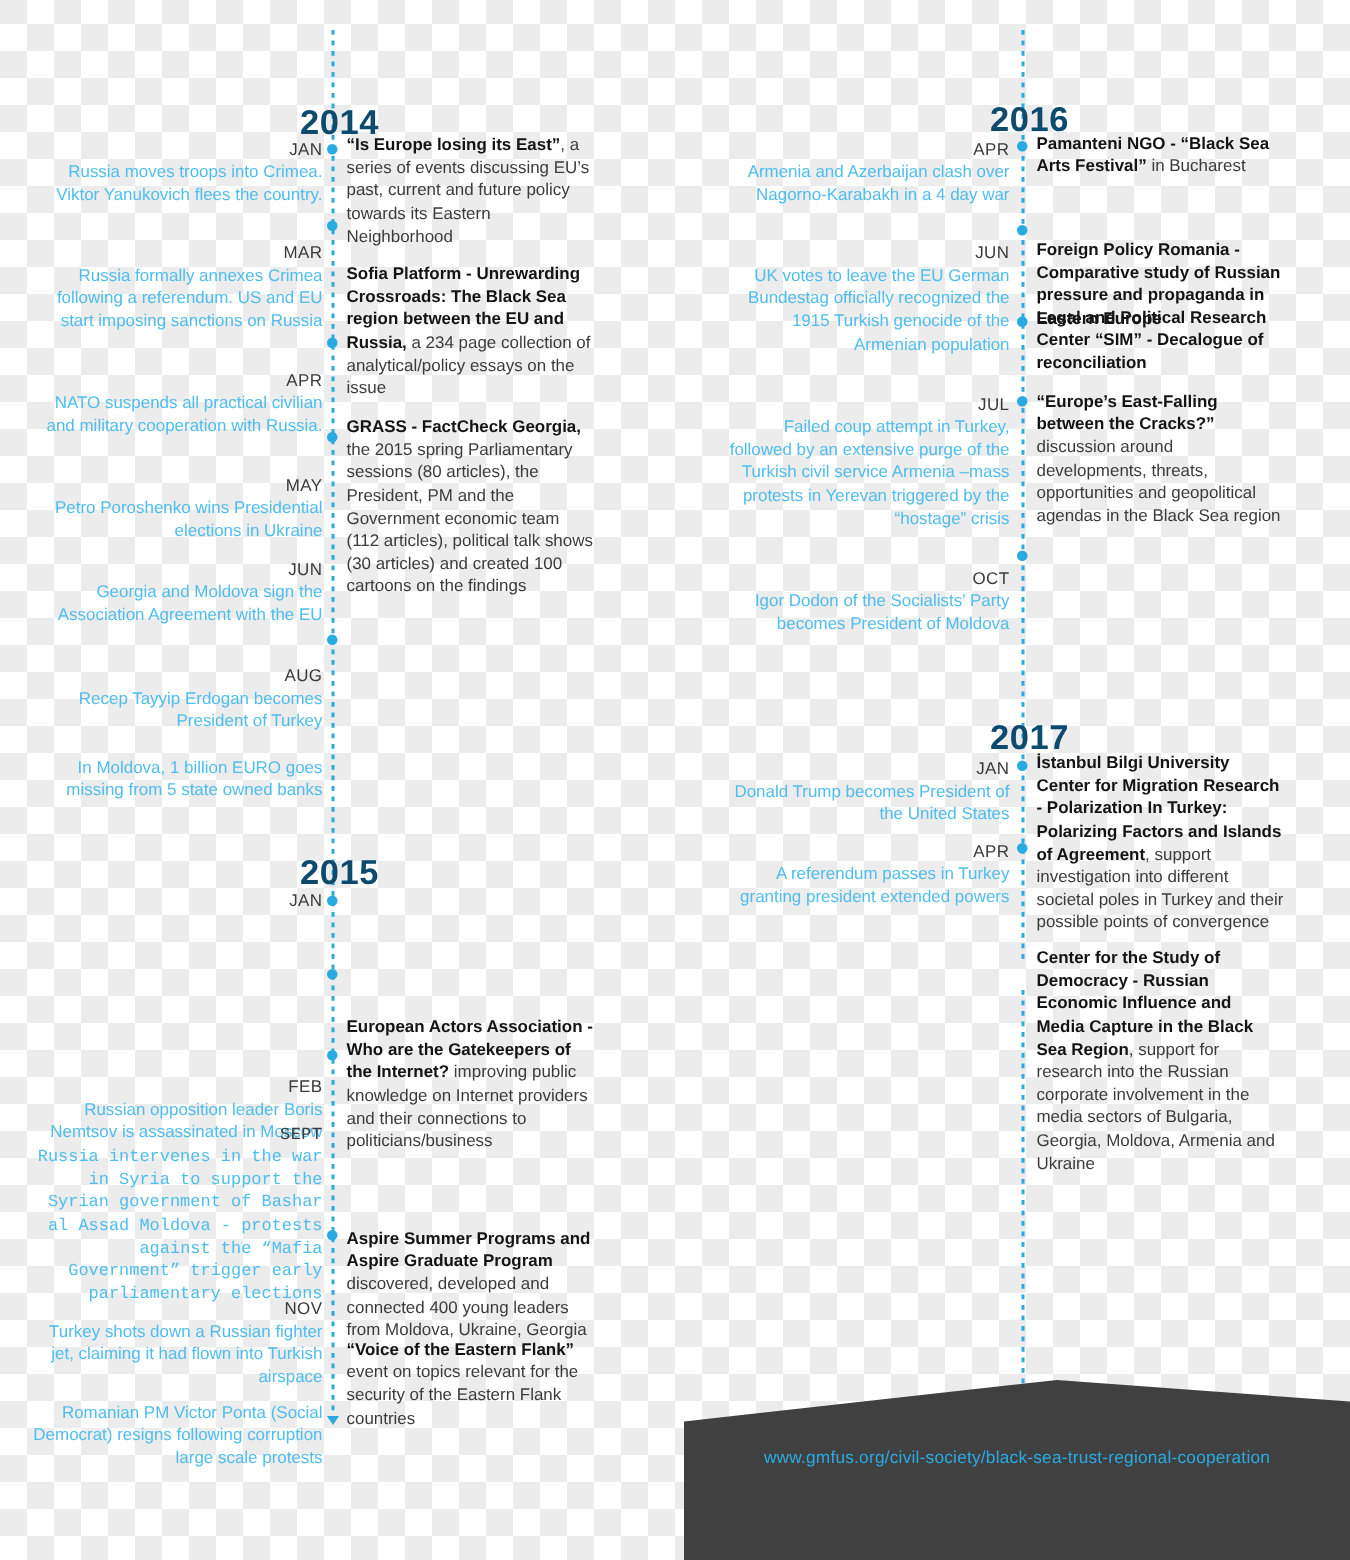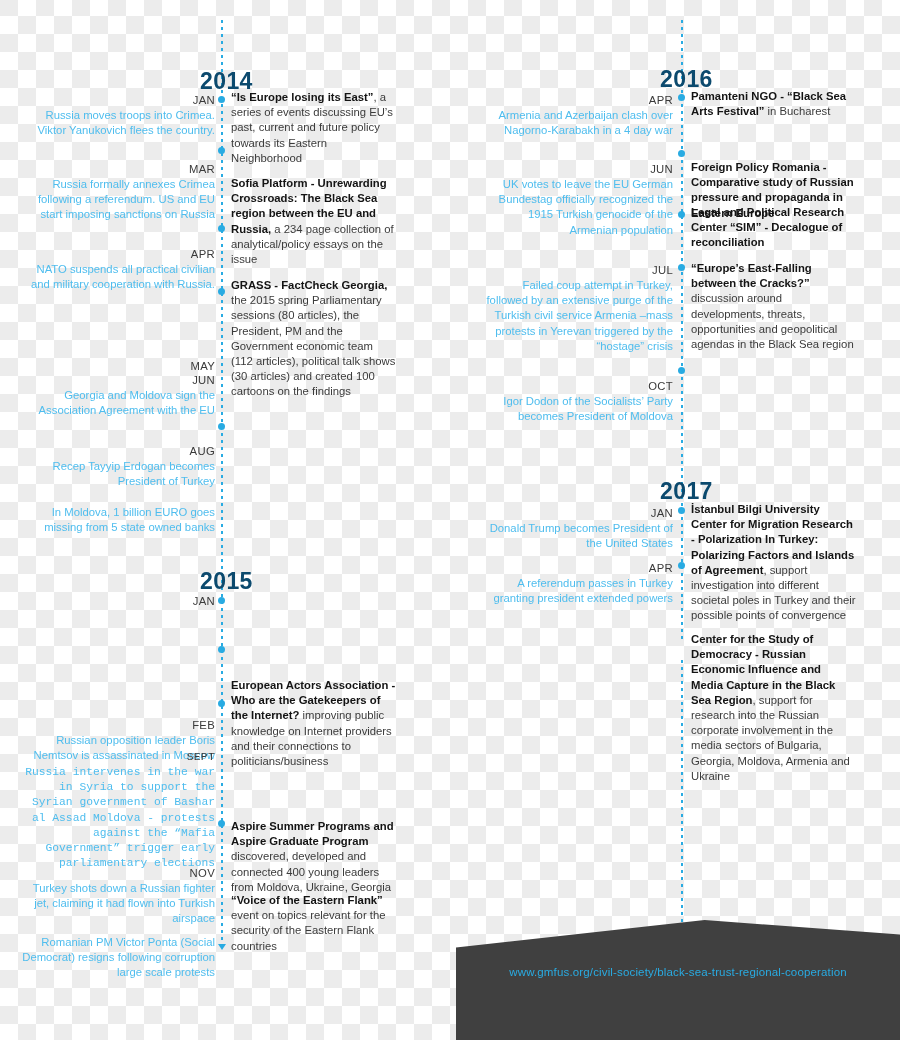--- a/index.html
+++ b/index.html
@@ -125,22 +125,23 @@
   <span>Russia moves troops into Crimea. Viktor Yanukovich flees the country.</span>
 </div>
 <div class="ev" style="left:20px; top:161px;">
   <span class="mon">MAR</span>
   <span>Russia formally annexes Crimea following a referendum. US and EU start imposing sanctions on Russia</span>
 </div>
 <div class="ev" style="left:20px; top:246px;">
   <span class="mon">APR</span>
   <span>NATO suspends all practical civilian and military cooperation with Russia.</span>
 </div>
-<div class="ev" style="left:20px; top:316px;margin-top:42px;">
+<div class="ev" style="left:20px; top:316px;">
   <span class="mon">MAY</span>
+  <span>Petro Poroshenko wins Presidential elections in Ukraine</span>
 </div>
 <div class="ev" style="left:20px; top:372px;">
   <span class="mon">JUN</span>
   <span>Georgia and Moldova sign the Association Agreement with the EU</span>
 </div>
 <div class="ev" style="left:20px; top:443px;">
   <span class="mon">AUG</span>
   <span>Recep Tayyip Erdogan becomes President of Turkey</span>
 </div>
 <div class="ev" style="left:20px; top:505px;">

